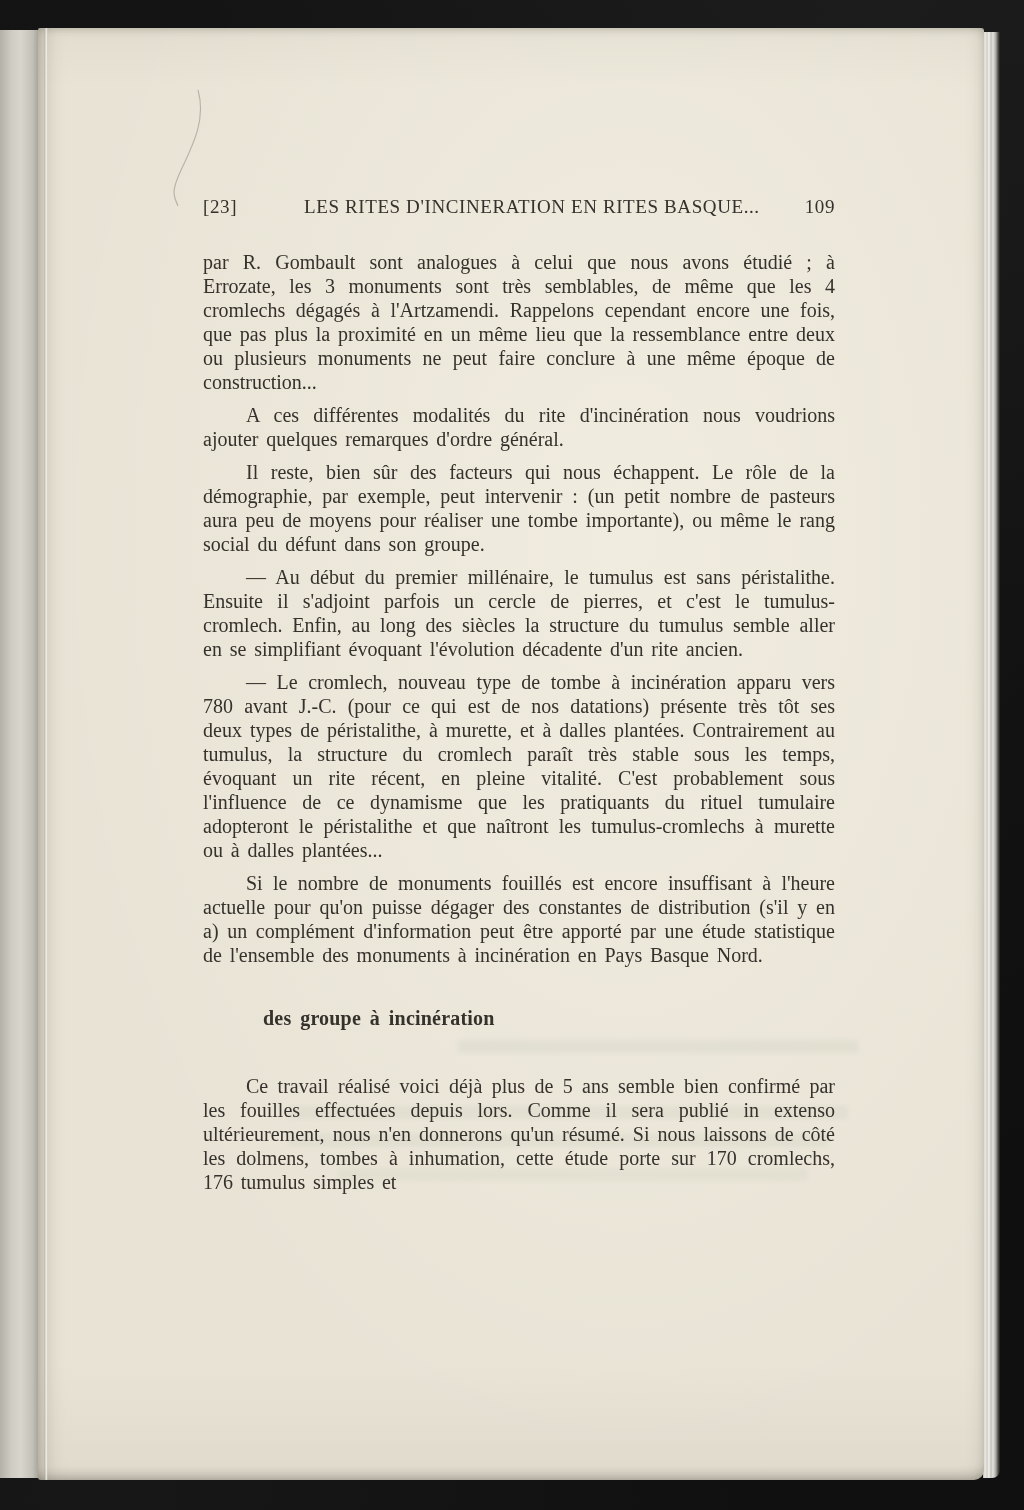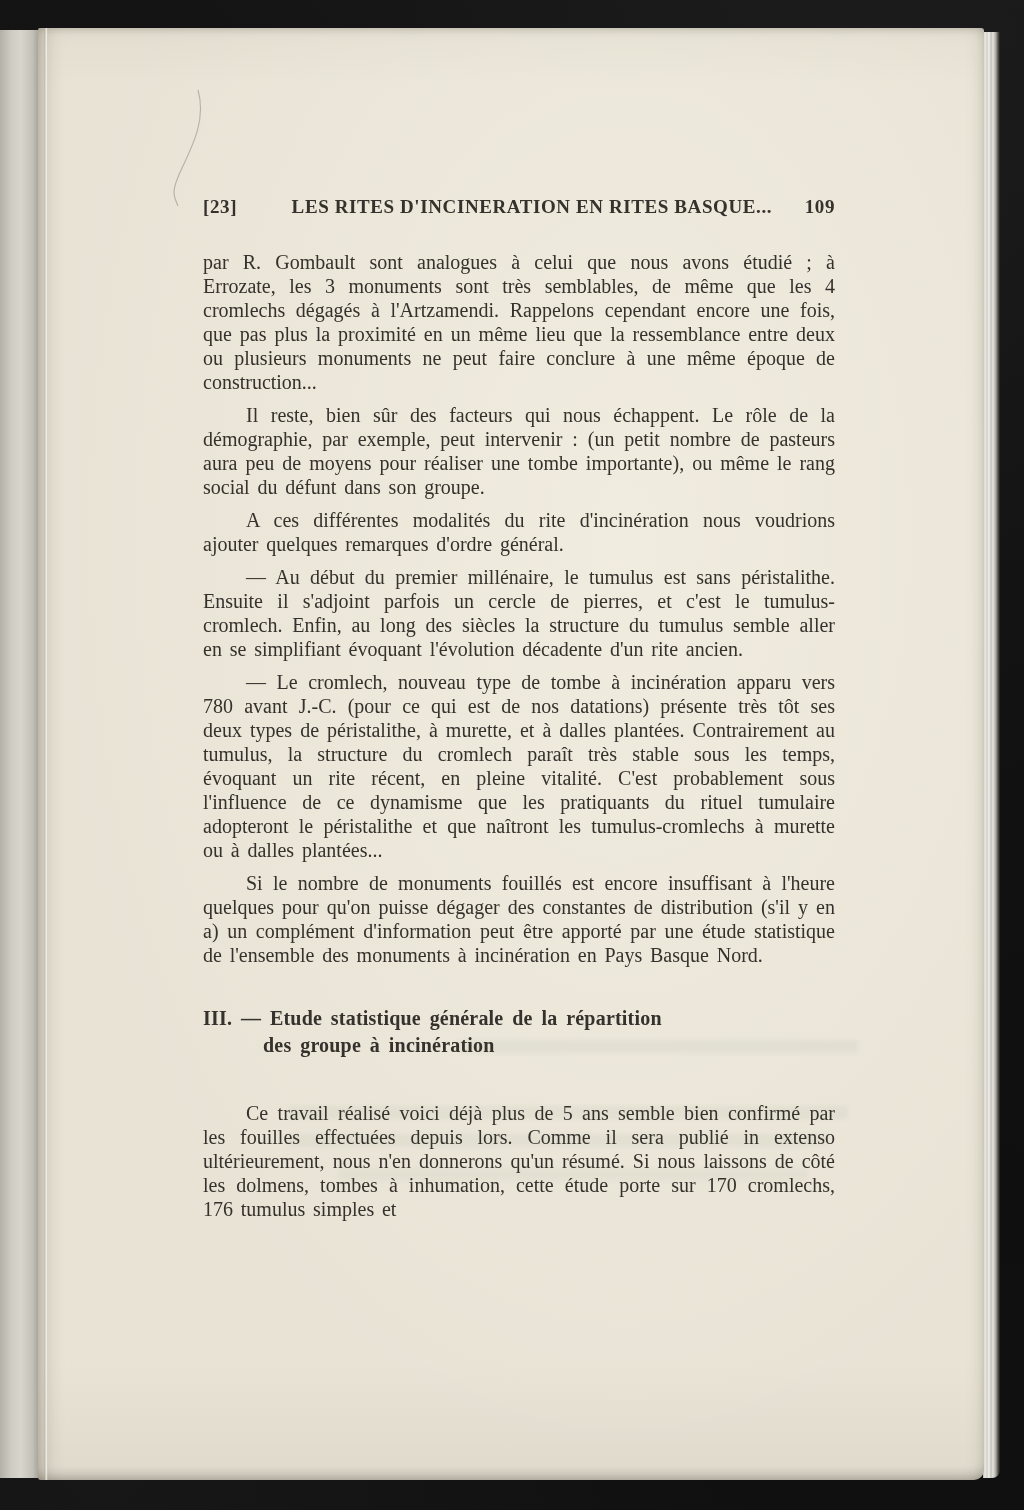--- a/index.html
+++ b/index.html
@@ -61,21 +61,20 @@
 
   .content{
     position:absolute;left:165px;top:168px;width:632px;
     color:#35312c;
   }
 
   .running-header{
     display:flex;justify-content:flex-start;align-items:baseline;
     font-size:19px;letter-spacing:.6px;margin-bottom:32px;
     white-space:nowrap;
-    font-weight:bold;
   }
   .running-header .bracket{flex:0 0 auto;}
   .running-header .title{flex:1 1 auto;text-align:center;padding:0 6px 0 28px;}
   .running-header .folio{flex:0 0 auto;}
 
   p.para{
     margin:8px 0 9px 0;
     font-size:20px;line-height:24px;
     text-align:justify;
     word-spacing:.14em;
@@ -109,28 +108,27 @@
   <div class="content">
 
     <div class="running-header">
       <span class="bracket">[23]</span>
       <span class="title">LES RITES D'INCINERATION EN RITES BASQUE...</span>
       <span class="folio">109</span>
     </div>
 
     <div>
         <p class="para">par R. Gombault sont analogues à celui que nous avons étudié ; à Errozate, les 3 monuments sont très semblables, de même que les 4 cromlechs dégagés à l'Artzamendi. Rappelons cependant encore une fois, que pas plus la proximité en un même lieu que la ressemblance entre deux ou plusieurs monuments ne peut faire conclure à une même époque de construction...</p>
+        <p class="para indent">A ces différentes modalités du rite d'incinération nous voudrions ajouter quelques remarques d'ordre général.</p>
         <p class="para indent">Il reste, bien sûr des facteurs qui nous échappent. Le rôle de la démographie, par exemple, peut intervenir : (un petit nombre de pasteurs aura peu de moyens pour réaliser une tombe importante), ou même le rang social du défunt dans son groupe.</p>
-        <p class="para indent">A ces différentes modalités du rite d'incinération nous voudrions ajouter quelques remarques d'ordre général.</p>
         <p class="para indent">— Au début du premier millénaire, le tumulus est sans péristalithe. Ensuite il s'adjoint parfois un cercle de pierres, et c'est le tumulus-cromlech. Enfin, au long des siècles la structure du tumulus semble aller en se simplifiant évoquant l'évolution décadente d'un rite ancien.</p>
         <p class="para indent">— Le cromlech, nouveau type de tombe à incinération apparu vers 780 avant J.-C. (pour ce qui est de nos datations) présente très tôt ses deux types de péristalithe, à murette, et à dalles plantées. Contrairement au tumulus, la structure du cromlech paraît très stable sous les temps, évoquant un rite récent, en pleine vitalité. C'est probablement sous l'influence de ce dynamisme que les pratiquants du rituel tumulaire adopteront le péristalithe et que naîtront les tumulus-cromlechs à murette ou à dalles plantées...</p>
-        <p class="para indent">Si le nombre de monuments fouillés est encore insuffisant à l'heure quelques pour qu'on puisse dégager des constantes de distribution (s'il y en a) un complément d'information peut être apporté par une étude statistique de l'ensemble des monuments à incinération en Pays Basque Nord.</p>
+        <p class="para indent">Si le nombre de monuments fouillés est encore insuffisant à l'heure actuelle pour qu'on puisse dégager des constantes de distribution (s'il y en a) un complément d'information peut être apporté par une étude statistique de l'ensemble des monuments à incinération en Pays Basque Nord.</p>
       </div>
 
     <div class="section-heading">
-      <span class="line1">III. — Etude statistique générale de la répartition</span>
       <span class="line2">des groupe à incinération</span>
     </div>
 
     <p class="para indent">Ce travail réalisé voici déjà plus de 5 ans semble bien confirmé par les fouilles effectuées depuis lors. Comme il sera publié in extenso ultérieurement, nous n'en donnerons qu'un résumé. Si nous laissons de côté les dolmens, tombes à inhumation, cette étude porte sur 170 cromlechs, 176 tumulus simples et</p>
 
   </div>
 </div>
 
 </body></html>

